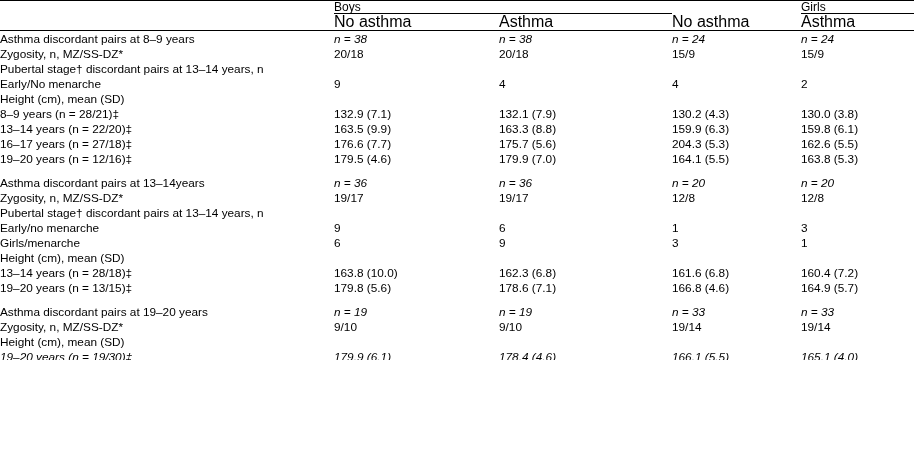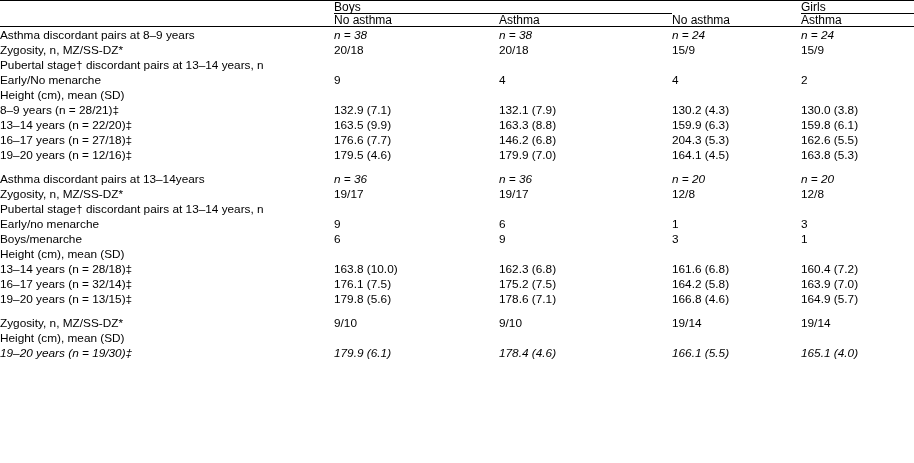--- a/index.html
+++ b/index.html
@@ -52,21 +52,21 @@
     border-top: 0.9px solid #000;
   }
   .rule-bottom td {
     border-bottom: 1.6px solid #000;
     font-style: italic;
   }
   .grouprule {
     border-bottom: 0.9px solid #000;
   }
   .colhdr td {
-    font-size: 12px;
+    font-size: 16px;
     padding-top: 4px;
     padding-bottom: 4px;
   }
   .body-row td {
     font-size: 11.8px;
     padding-top: 1px;
     padding-bottom: 1px;
     height: 15px;
   }
   .spacer td {
@@ -151,29 +151,29 @@
     <tr class="body-row">
       <td class="cell-pad">13–14 years (n = 22/20)‡</td>
       <td class="cell-pad">163.5 (9.9)</td>
       <td class="cell-pad">163.3 (8.8)</td>
       <td class="cell-pad">159.9 (6.3)</td>
       <td class="cell-pad">159.8 (6.1)</td>
     </tr>
     <tr class="body-row">
       <td class="cell-pad">16–17 years (n = 27/18)‡</td>
       <td class="cell-pad">176.6 (7.7)</td>
-      <td class="cell-pad">146.2 (6.8)</td>
+      <td class="cell-pad">175.7 (5.6)</td>
       <td class="cell-pad">204.3 (5.3)</td>
       <td class="cell-pad">162.6 (5.5)</td>
     </tr>
     <tr class="body-row">
       <td class="cell-pad">19–20 years (n = 12/16)‡</td>
       <td class="cell-pad">179.5 (4.6)</td>
       <td class="cell-pad">179.9 (7.0)</td>
-      <td class="cell-pad">164.1 (4.5)</td>
+      <td class="cell-pad">164.1 (5.5)</td>
       <td class="cell-pad">163.8 (5.3)</td>
     </tr>
 
     <tr class="spacer">
           <td colspan="5"></td>
         </tr>
 
     <tr class="body-row">
       <td class="cell-pad">Asthma discordant pairs at 13–14years</td>
       <td class="cell-pad it">n = 36</td>
@@ -196,59 +196,59 @@
       <td class="cell-pad"></td>
     </tr>
     <tr class="body-row">
       <td class="cell-pad">Early/no menarche</td>
       <td class="cell-pad">9</td>
       <td class="cell-pad">6</td>
       <td class="cell-pad">1</td>
       <td class="cell-pad">3</td>
     </tr>
     <tr class="body-row">
-      <td class="cell-pad">Boys/menarche</td>
+      <td class="cell-pad">Girls/menarche</td>
       <td class="cell-pad">6</td>
       <td class="cell-pad">9</td>
       <td class="cell-pad">3</td>
       <td class="cell-pad">1</td>
     </tr>
     <tr class="body-row">
       <td class="cell-pad">Height (cm), mean (SD)</td>
       <td class="cell-pad"></td>
       <td class="cell-pad"></td>
       <td class="cell-pad"></td>
       <td class="cell-pad"></td>
     </tr>
     <tr class="body-row">
       <td class="cell-pad">13–14 years (n = 28/18)‡</td>
       <td class="cell-pad">163.8 (10.0)</td>
       <td class="cell-pad">162.3 (6.8)</td>
       <td class="cell-pad">161.6 (6.8)</td>
       <td class="cell-pad">160.4 (7.2)</td>
     </tr>
     <tr class="body-row">
-      <td class="cell-pad">16–17 years (n = 32/14)‡</td>
-      <td class="cell-pad">176.1 (7.5)</td>
-      <td class="cell-pad">175.2 (7.5)</td>
-      <td class="cell-pad">164.2 (5.8)</td>
-      <td class="cell-pad">163.9 (7.0)</td>
-    </tr>
-    <tr class="body-row">
       <td class="cell-pad">19–20 years (n = 13/15)‡</td>
       <td class="cell-pad">179.8 (5.6)</td>
       <td class="cell-pad">178.6 (7.1)</td>
       <td class="cell-pad">166.8 (4.6)</td>
       <td class="cell-pad">164.9 (5.7)</td>
     </tr>
 
     <tr class="spacer">
           <td colspan="5"></td>
         </tr>
 
+    <tr class="body-row">
+      <td class="cell-pad">Asthma discordant pairs at 19–20 years</td>
+      <td class="cell-pad it">n = 19</td>
+      <td class="cell-pad it">n = 19</td>
+      <td class="cell-pad it">n = 33</td>
+      <td class="cell-pad it">n = 33</td>
+    </tr>
     <tr class="body-row">
       <td class="cell-pad">Zygosity, n, MZ/SS-DZ*</td>
       <td class="cell-pad">9/10</td>
       <td class="cell-pad">9/10</td>
       <td class="cell-pad">19/14</td>
       <td class="cell-pad">19/14</td>
     </tr>
     <tr class="body-row">
       <td class="cell-pad">Height (cm), mean (SD)</td>
       <td class="cell-pad"></td>

